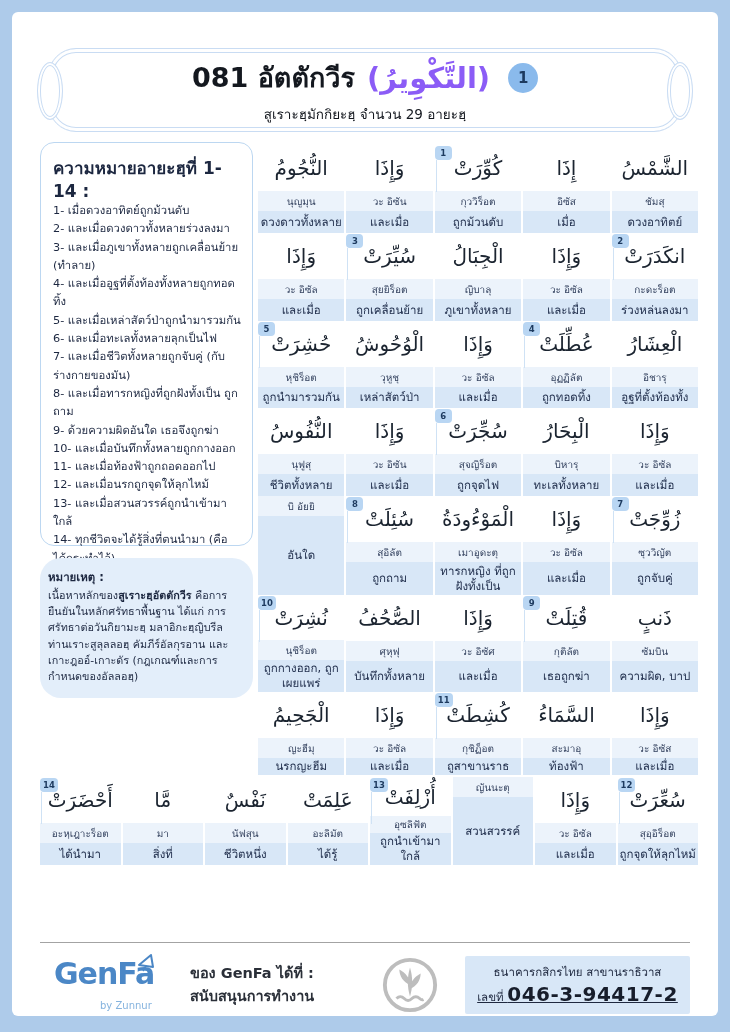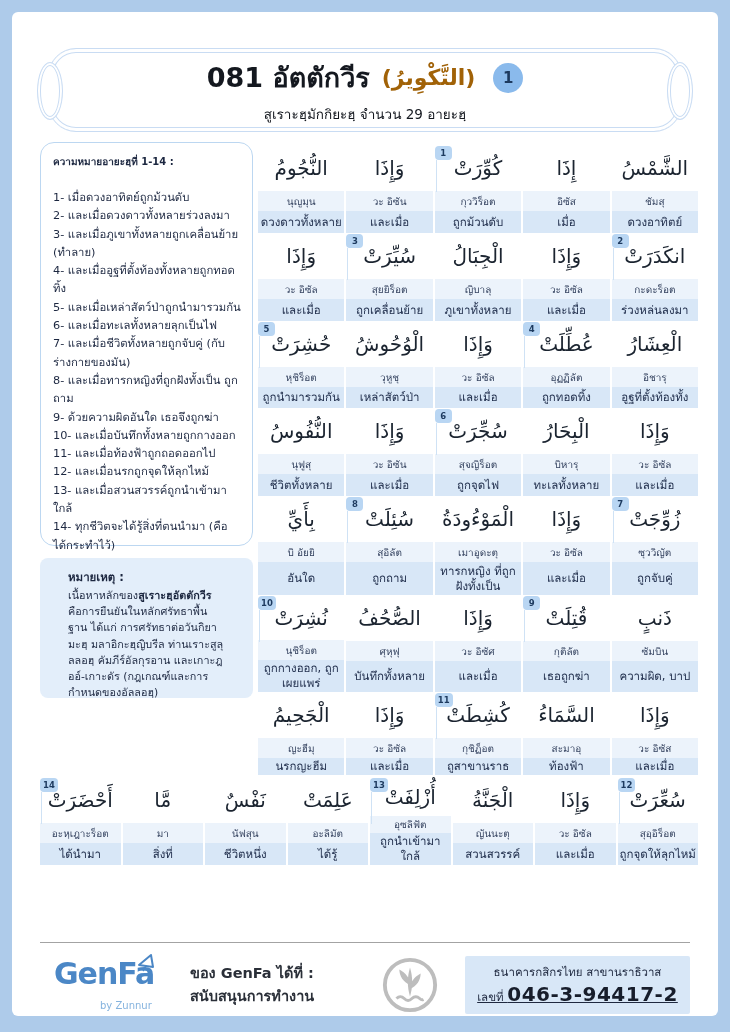--- a/index.html
+++ b/index.html
@@ -17,33 +17,33 @@
 
   
   .frame{position:absolute;left:36px;top:36px;width:634px;height:84px;border:1px solid var(--frame-line);border-radius:28px;
          box-shadow:inset 0 0 0 3px #fff,inset 0 0 0 4px var(--frame-line);}
   .frame:before,.frame:after{content:'';position:absolute;top:13px;width:24px;height:56px;background:#fff;
          border:1px solid var(--frame-line);border-radius:50%;box-shadow:inset 0 0 0 2px #fff,inset 0 0 0 3px var(--frame-line);}
   .frame:before{left:-12px;} .frame:after{right:-12px;}
   .header-content{position:absolute;left:36px;top:44px;width:634px;text-align:center;}
   .title-line{display:flex;align-items:center;justify-content:center;gap:12px;}
   .title-thai{font-size:27px;font-weight:bold;color:#14181f;letter-spacing:0px;}
-  .title-arabic{font-size:22px;font-weight:bold;color:#a16207;direction:rtl;}
+  .title-arabic{font-size:29px;font-weight:bold;color:#8b5cf6;direction:rtl;}
   .page-circle{width:30px;height:30px;border-radius:50%;background:var(--circle-bg);color:var(--badge-text);
         font-size:15px;font-weight:bold;display:flex;align-items:center;justify-content:center;margin-left:6px;}
   .subtitle{margin-top:4px;font-size:13.5px;color:#14181f;}
   .subtitle b{font-weight:normal;}
 
   
   .meanings-box{position:absolute;left:28px;top:130px;width:213px;height:404px;border:1.5px solid var(--box-border);
         border-radius:14px;padding:11px 10px 8px 12px;background:#fff;}
-  .meanings-title{font-size:10px;font-weight:bold;color:var(--text-dark);margin-bottom:20px;}
+  .meanings-title{font-size:17px;font-weight:bold;color:var(--text-dark);margin-bottom:1px;}
   .meaning-item{font-size:11.3px;color:var(--text-dark);line-height:1.62;}
   .note-box{position:absolute;left:28px;top:546px;width:213px;height:140px;background:var(--note-bg);
-        border-radius:8px;padding:10px 28px;overflow:hidden;}
+        border-radius:21px;padding:10px 8px;overflow:hidden;}
   .note-title{font-size:11.5px;font-weight:bold;color:var(--text-dark);margin-bottom:2px;}
   .note-text{font-size:10.8px;color:var(--text-dark);line-height:1.5;}
   .note-text b{font-weight:bold;}
 
   
   #grid{position:absolute;left:246px;top:133px;width:440px;display:flex;flex-direction:column;}
   #grid .row{display:flex;gap:2px;}
   #grid .row:nth-child(1){height:88px;} #grid .row:nth-child(2){height:88px;}
   #grid .row:nth-child(3){height:87px;} #grid .row:nth-child(4){height:88px;}
   #grid .row:nth-child(5){height:99px;} #grid .row:nth-child(6){height:97px;}
@@ -226,21 +226,20 @@
           <div class="tr">ทะเลทั้งหลาย</div>
         </div>
         <div class="cell">
           <div class="ar">وَإِذَا</div>
           <div class="tl">วะ อิซัล</div>
           <div class="tr">และเมื่อ</div>
         </div>
       </div>
       <div class="row">
         <div class="cell">
-          <div class="ar">بِأَيِّ</div>
           <div class="tl">บิ อัยยิ</div>
           <div class="tr">อันใด</div>
         </div>
         <div class="cell">
           <div class="vbadge">8</div>
           <div class="ar">سُئِلَتْ</div>
           <div class="tl">สุอิลัต</div>
           <div class="tr">ถูกถาม</div>
         </div>
         <div class="cell">
@@ -341,21 +340,20 @@
           <div class="tl">อะลิมัต</div>
           <div class="tr">ได้รู้</div>
         </div>
         <div class="cell">
           <div class="vbadge">13</div>
           <div class="ar">أُزْلِفَتْ</div>
           <div class="tl">อุซลิฟัต</div>
           <div class="tr">ถูกนำเข้ามาใกล้</div>
         </div>
         <div class="cell">
-          <div class="ar">الْجَنَّةُ</div>
           <div class="tl">ญันนะตุ</div>
           <div class="tr">สวนสวรรค์</div>
         </div>
         <div class="cell">
           <div class="ar">وَإِذَا</div>
           <div class="tl">วะ อิซัล</div>
           <div class="tr">และเมื่อ</div>
         </div>
         <div class="cell">
           <div class="vbadge">12</div>

